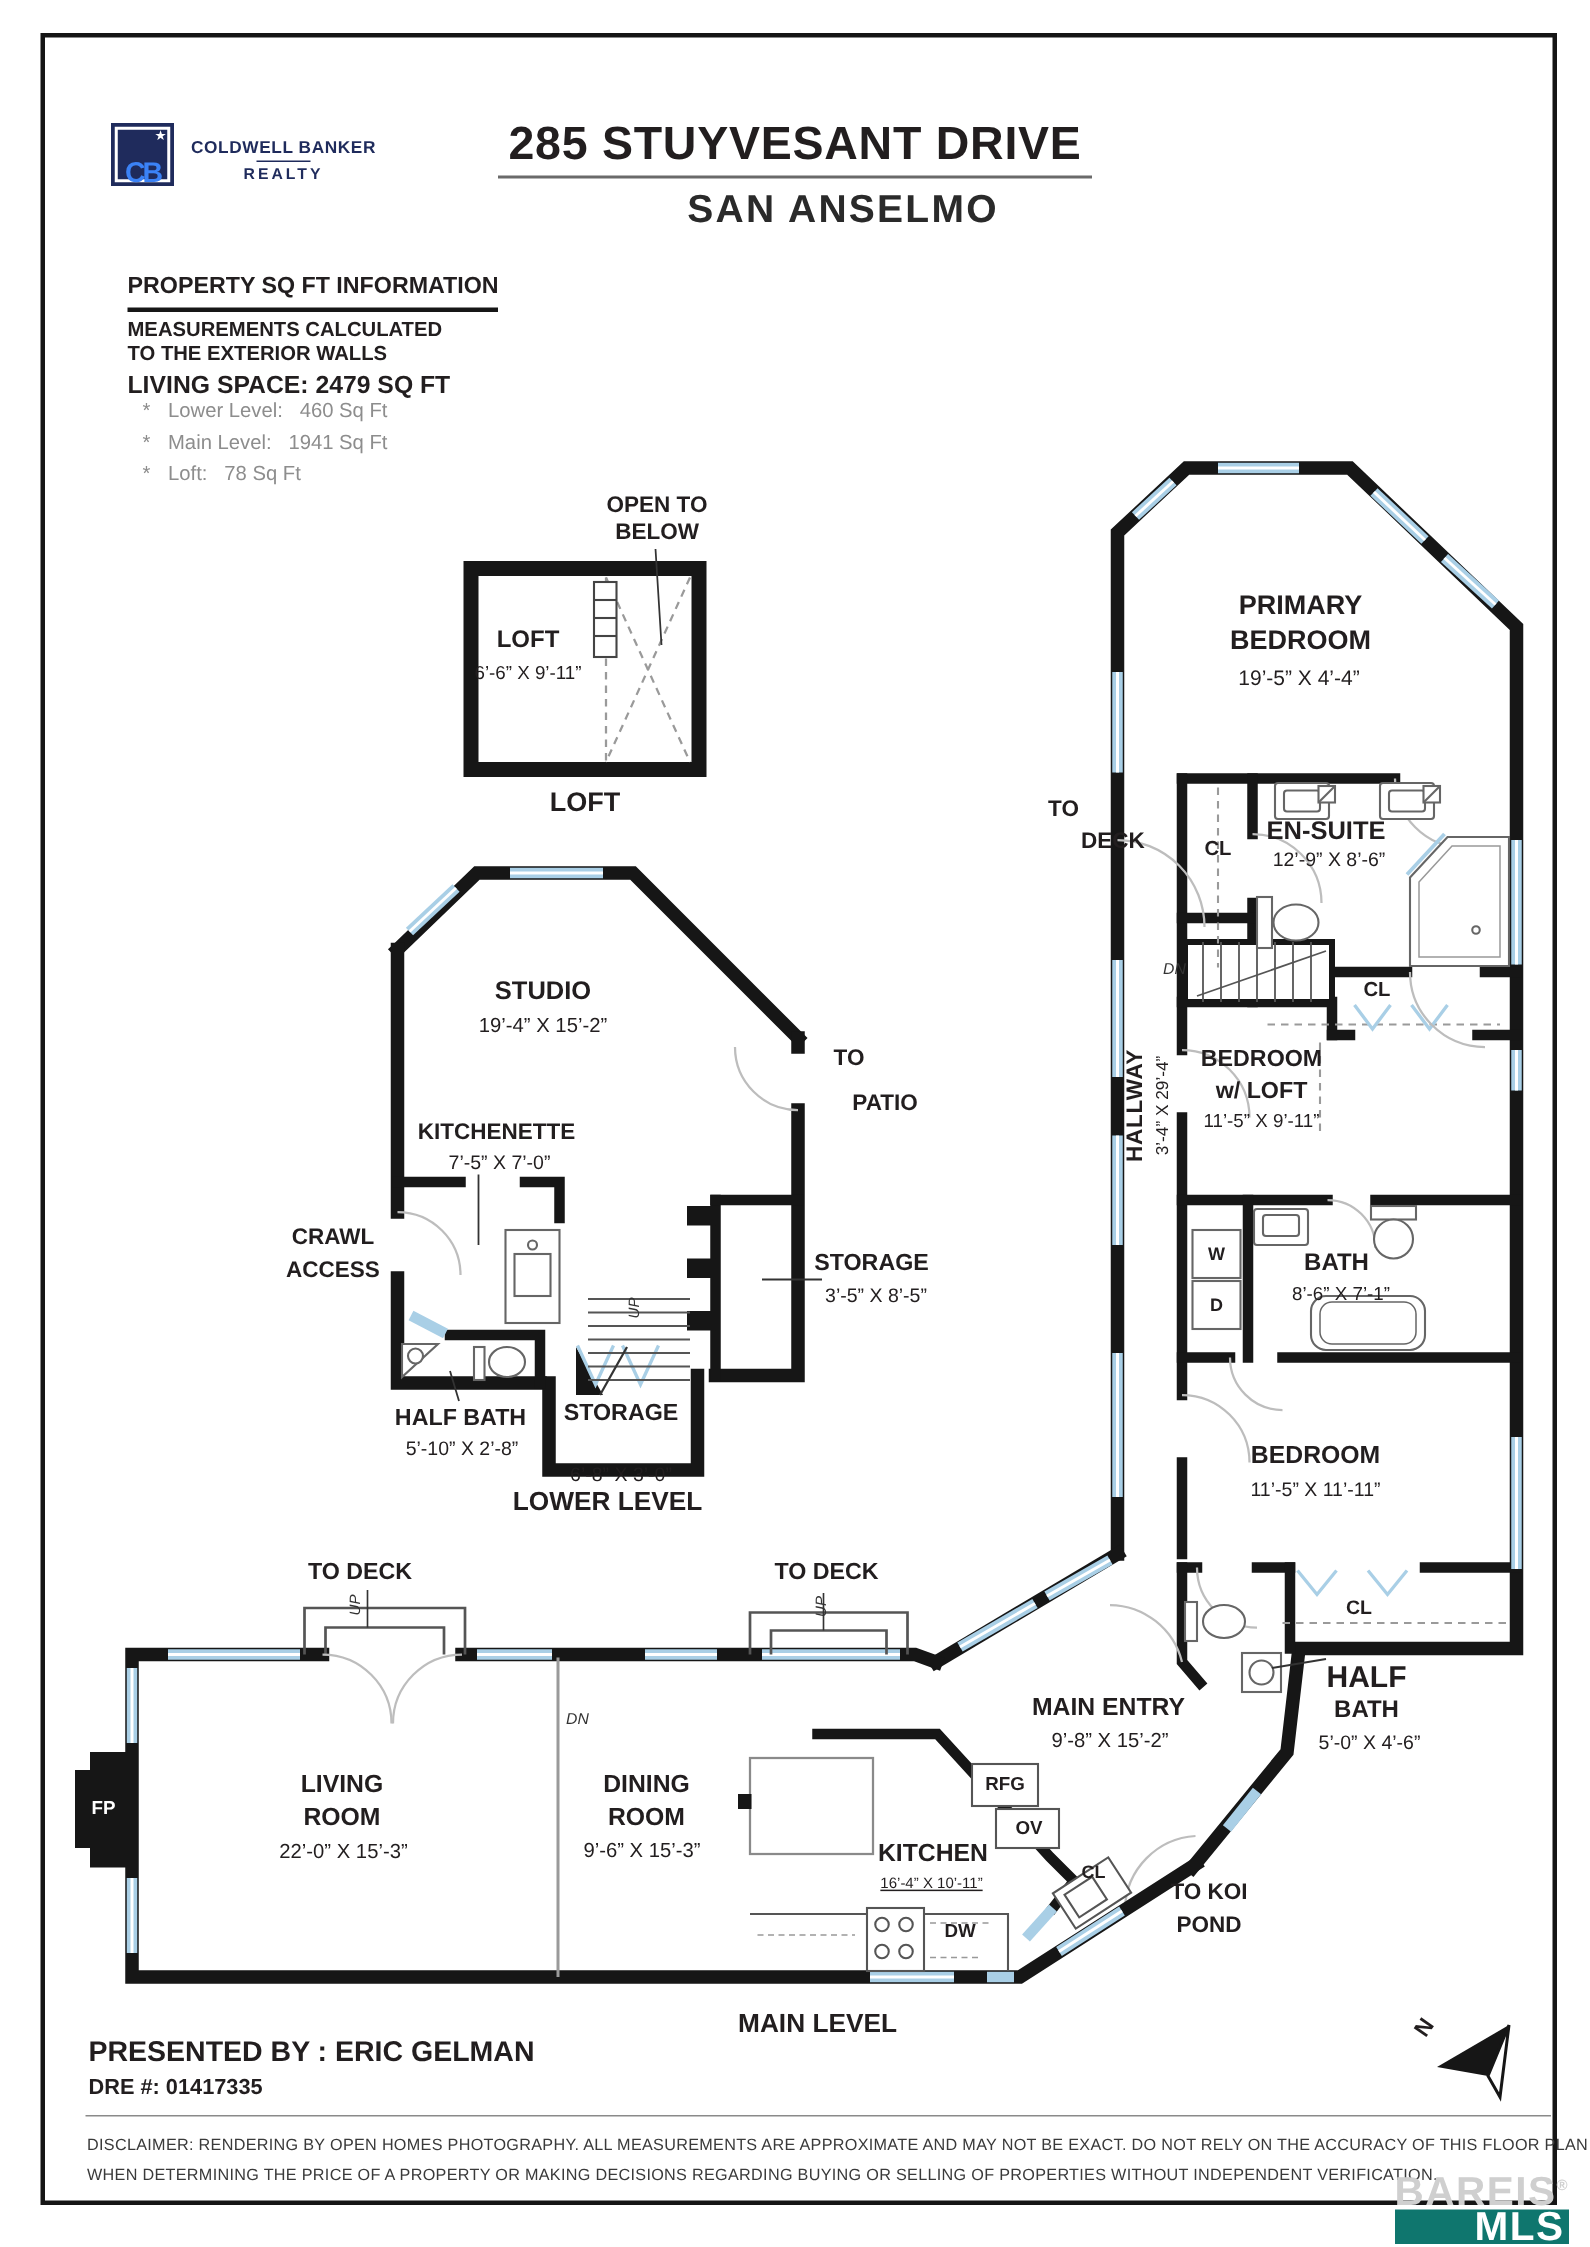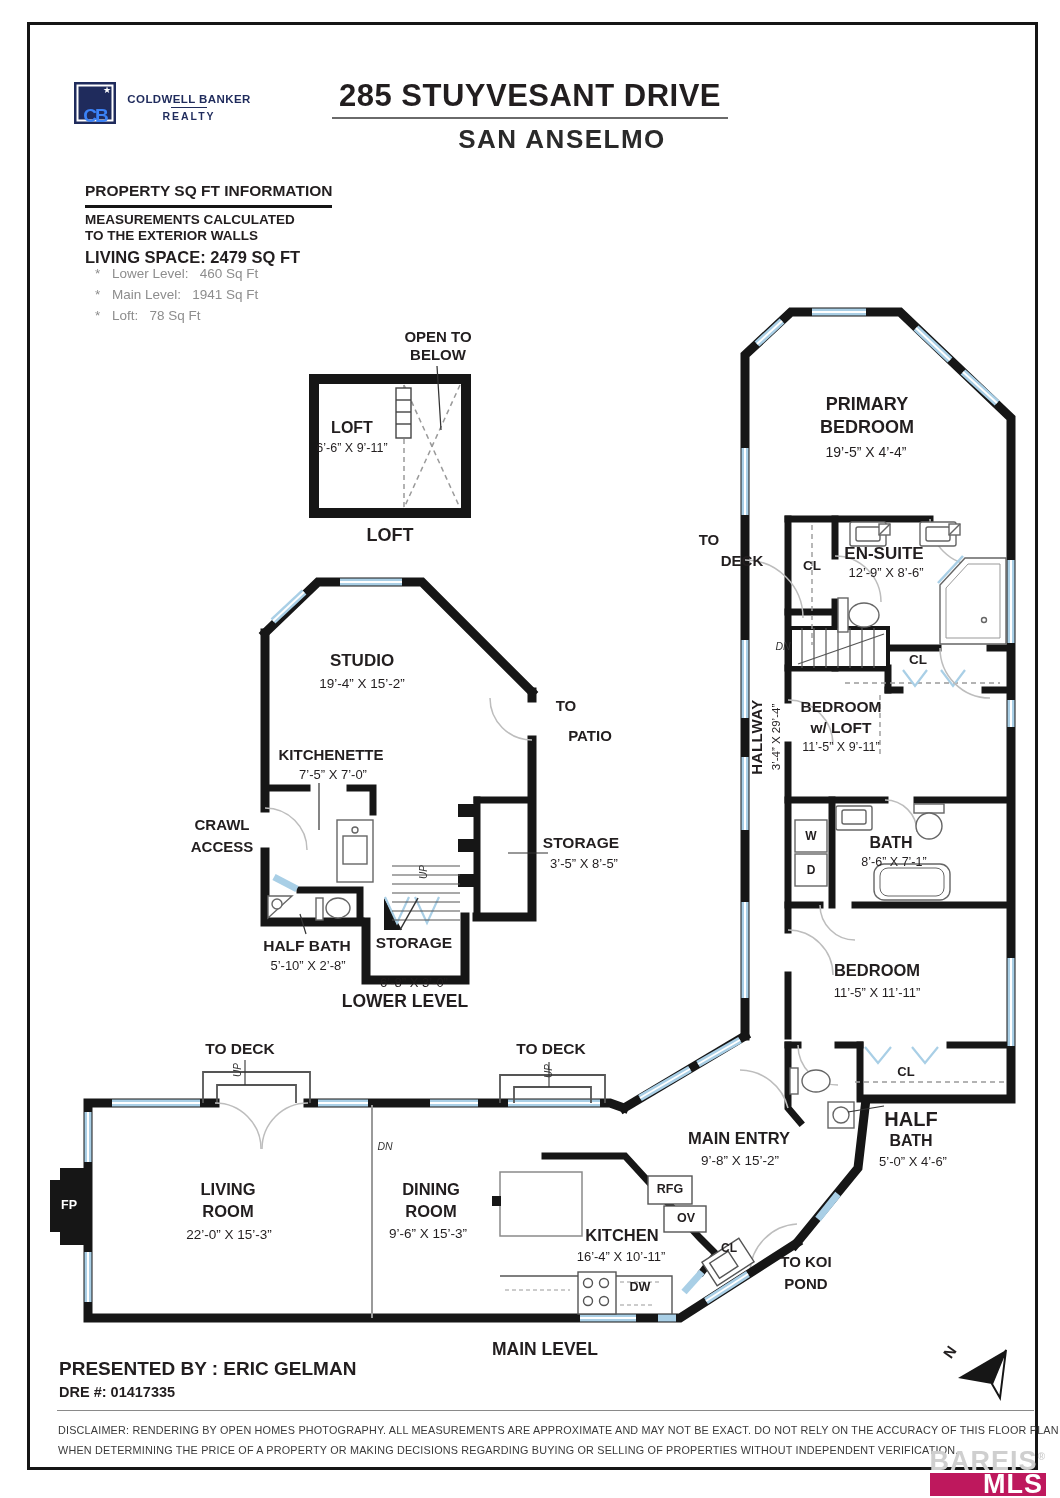--- a/index.html
+++ b/index.html
@@ -29,21 +29,21 @@
   .bullet-row{position:absolute;left:95px;font-size:13.5px;color:#8d8d8d;white-space:pre;}
   .bullet-row .b{display:inline-block;width:17px;}
   
   .presented{position:absolute;left:59px;top:1358px;font-size:19px;font-weight:bold;}
   .dre{position:absolute;left:59px;top:1384px;font-size:14.5px;font-weight:bold;}
   .foot-rule{position:absolute;left:57px;top:1410px;width:977px;border-top:1.5px solid #8a8a8a;}
   .disc{position:absolute;left:58px;font-size:10.8px;color:#3a3a3a;letter-spacing:.2px;white-space:nowrap;}
   .wm{position:absolute;right:14px;bottom:2px;text-align:right;z-index:5;font-weight:bold;color:#cfcfcf;line-height:.85;}
   .wm .w1{font-size:27px;letter-spacing:1px;}
   .wm .w1 sup{font-size:10px;}
-  .wm .w2{font-size:27px;letter-spacing:1px;background:#be185d;color:#fff;padding:0 3px;}
+  .wm .w2{font-size:27px;letter-spacing:1px;background:#0f766e;color:#fff;padding:0 3px;}
   .fp-lbl{color:#fff !important;text-align:right;}
 </style>
 </head>
 <body>
 
 <div class="pg">
   <div class="frame"></div>
 
   <svg class="plan" width="1060" height="1498" viewBox="0 0 1060 1498">
 
@@ -406,21 +406,21 @@
   <div class="lbl rot it" style="left:549px;top:1071px;font-size:10px;">UP</div>
   <div class="lbl fp-lbl" style="left:69px;top:1206px;font-size:12.5px;">FP</div>
   <div class="lbl" style="left:228px;top:1190px;font-size:16.5px;">LIVING</div>
   <div class="lbl" style="left:228px;top:1212px;font-size:16.5px;">ROOM</div>
   <div class="lbl dims" style="left:229px;top:1235px;font-size:13.5px;">22’-0” X 15’-3”</div>
   <div class="lbl it" style="left:385px;top:1147px;font-size:10.5px;">DN</div>
   <div class="lbl" style="left:431px;top:1190px;font-size:16.5px;">DINING</div>
   <div class="lbl" style="left:431px;top:1212px;font-size:16.5px;">ROOM</div>
   <div class="lbl dims" style="left:428px;top:1234px;font-size:13.5px;">9’-6” X 15’-3”</div>
   <div class="lbl" style="left:622px;top:1236px;font-size:16.5px;">KITCHEN</div>
-  <div class="lbl dims" style="left:621px;top:1257px;font-size:13px;">16’-4” X 10’-11”</div>
+  <div class="lbl dims" style="left:621px;top:1257px;font-size:10px;text-decoration:underline;">16’-4” X 10’-11”</div>
   <div class="lbl" style="left:739px;top:1139px;font-size:16.5px;">MAIN ENTRY</div>
   <div class="lbl dims" style="left:740px;top:1161px;font-size:13.5px;">9’-8” X 15’-2”</div>
   <div class="lbl" style="left:670px;top:1190px;font-size:12.5px;">RFG</div>
   <div class="lbl" style="left:686px;top:1219px;font-size:12.5px;">OV</div>
   <div class="lbl" style="left:640px;top:1288px;font-size:12.5px;">DW</div>
   <div class="lbl" style="left:729px;top:1248px;font-size:12px;">CL</div>
   <div class="lbl" style="left:806px;top:1262px;font-size:15px;">TO KOI</div>
   <div class="lbl" style="left:806px;top:1284px;font-size:15px;">POND</div>
   <div class="lbl" style="left:545px;top:1349px;font-size:17.5px;">MAIN LEVEL</div>
 

